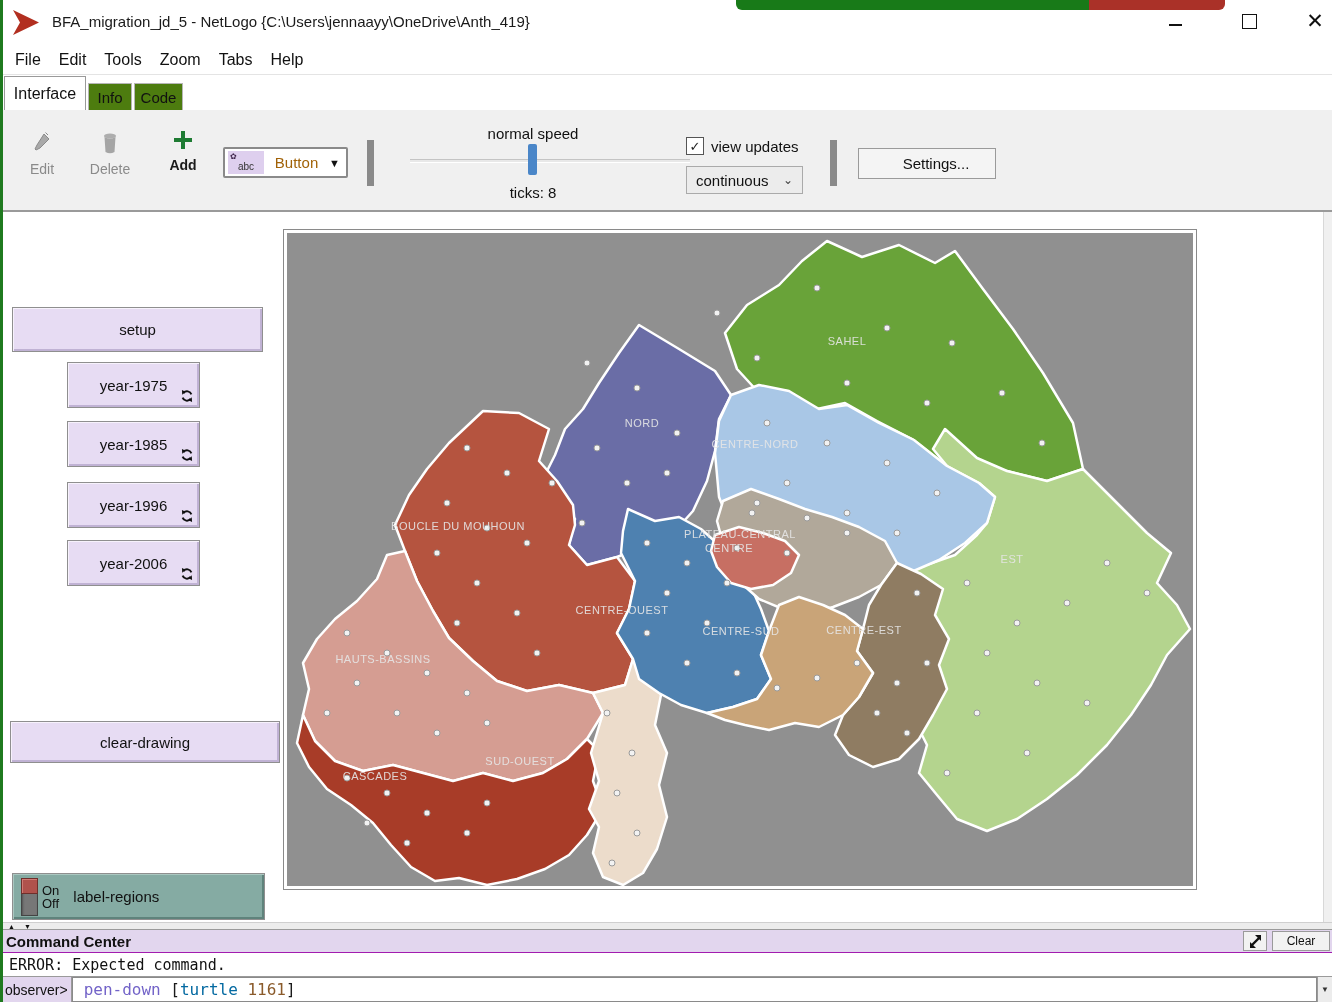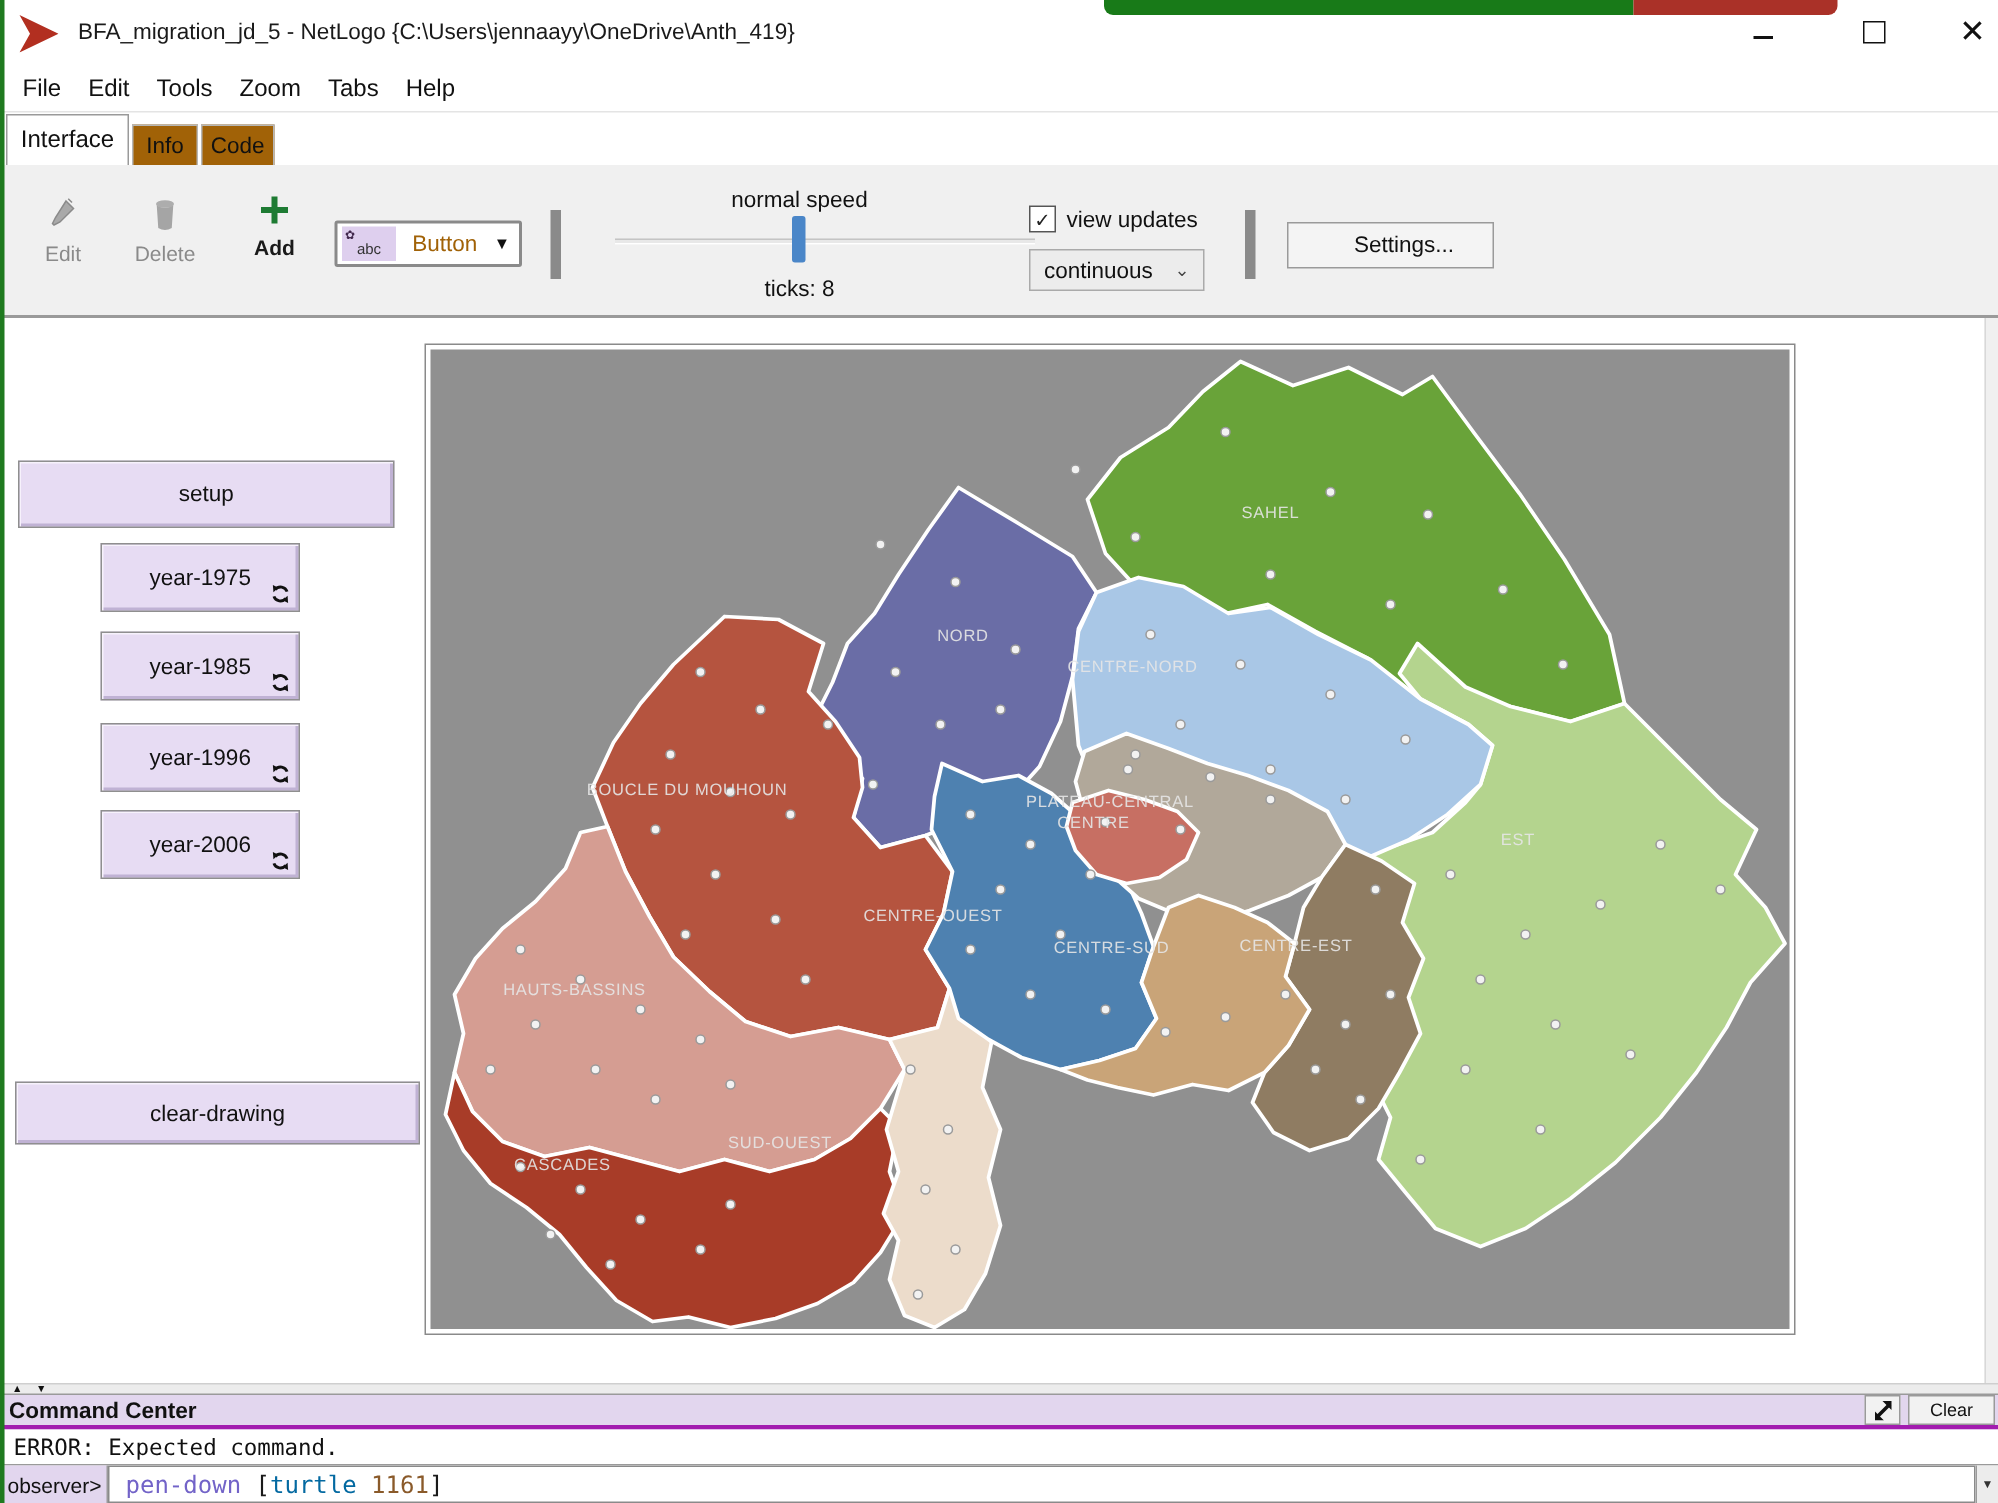--- a/index.html
+++ b/index.html
@@ -18,21 +18,21 @@
   .btn-min{left:1152px;} .btn-max{left:1226px;} .btn-close{left:1292px;font-size:21px;font-weight:300;}
   .min-glyph{width:13px;height:0;border-top:2px solid #111;margin-top:8px;}
   .max-glyph{width:13px;height:13px;border:1.5px solid #111;}
 
   
   .menubar{position:absolute;left:0;top:45px;width:100%;height:30px;background:#fff;display:flex;align-items:center;padding-left:6px;box-sizing:border-box;border-bottom:1px solid #e4e4e4;}
   .menu-item{font-size:16px;color:#111;padding:2px 9px;cursor:default;}
 
   
   .tabbar{position:absolute;left:0;top:76px;width:100%;height:34px;background:#fff;border-bottom:1px solid #cfcfcf;}
-  .tab{position:absolute;box-sizing:border-box;font-size:15px;color:#111;display:flex;align-items:center;justify-content:center;background:#a16207;border:1px solid #b6b6b6;border-bottom:none;}
+  .tab{position:absolute;box-sizing:border-box;font-size:15px;color:#111;display:flex;align-items:center;justify-content:center;background:#4d7c0f;border:1px solid #b6b6b6;border-bottom:none;}
   .tab.active{background:#fff;border-color:#9a9a9a;font-size:16px;z-index:2;}
 
   
   .toolbar{position:absolute;left:0;top:110px;width:100%;height:102px;background:#f0f0f0;border-bottom:2px solid #9a9a9a;box-sizing:border-box;}
   .tool-group{position:absolute;text-align:center;color:#8a8a8a;font-size:14px;}
   .tool-group .lbl{margin-top:4px;}
   .tool-group.enabled{color:#1a1a1a;}
   .widget-dd{position:absolute;left:223px;top:37px;width:125px;height:31px;background:#fff;border:2px solid #8a8a8a;border-radius:2px;display:flex;align-items:center;box-sizing:border-box;padding:0 6px 0 3px;}
   .abc-chip{position:relative;width:36px;height:23px;background:#decfee;display:flex;align-items:flex-end;justify-content:center;font-size:10px;color:#333;padding-bottom:2px;box-sizing:border-box;}
   .abc-chip .tiny-turtle{position:absolute;left:2px;top:1px;font-size:8px;color:#41284d;}
@@ -65,21 +65,21 @@
   .sw-name{margin-left:14px;font-size:15px;color:#111;}
 
   
   .mapview{position:absolute;left:283px;top:17px;width:906px;height:653px;border:1px solid #8a8a8a;background:#fff;padding:3px;}
   .mapview svg{display:block;background:#909090;}
   .region-label{font-family:"Liberation Sans",sans-serif;font-size:11px;fill:#e6e6e6;opacity:.9;letter-spacing:.5px;}
 
   
   .splitter{position:absolute;left:0;top:922px;width:100%;height:8px;background:#ececec;border-top:1px solid #cfcfcf;border-bottom:1px solid #9a9a9a;box-sizing:border-box;}
   .splitter .tri{position:absolute;top:0;font-size:7px;color:#111;line-height:7px;}
-  .cc-header{position:absolute;left:0;top:930px;width:100%;height:23px;background:#e2d6ee;border-bottom:3px solid #a21caf;box-sizing:border-box;display:flex;align-items:center;}
+  .cc-header{position:absolute;left:0;top:930px;width:100%;height:23px;background:#e2d6ee;border-bottom:1px solid #a21caf;box-sizing:border-box;display:flex;align-items:center;}
   .cc-title{font-size:15px;font-weight:bold;color:#111;margin-left:6px;flex:1;}
   .cc-expand{width:22px;height:18px;background:#f2f2f2;border:1px solid #9a9a9a;display:flex;align-items:center;justify-content:center;margin-right:5px;}
   .cc-clear{width:56px;height:18px;background:#f2f2f2;border:1px solid #9a9a9a;display:flex;align-items:center;justify-content:center;font-size:12px;color:#111;margin-right:2px;}
   .cc-output{position:absolute;left:0;top:953px;width:100%;height:23px;background:#fff;border-left:3px solid #e2d6ee;box-sizing:border-box;
              font-family:"DejaVu Sans Mono","Liberation Mono",monospace;font-size:15px;color:#111;display:flex;align-items:center;padding-left:6px;}
   .cc-inputrow{position:absolute;left:0;top:976px;width:100%;height:26px;display:flex;border-top:1px solid #9a9a9a;box-sizing:border-box;}
   .cc-prompt{background:#e2d6ee;font-size:14px;color:#111;display:flex;align-items:center;padding:0 3px 0 5px;border-right:1px solid #9a9a9a;}
   .cc-input{flex:1;background:#fff;border:1px solid #8a8a8a;margin:0;display:flex;align-items:center;
             font-family:"DejaVu Sans Mono","Liberation Mono",monospace;font-size:16px;padding-left:11px;}
   .cc-histbtn{width:14px;background:#ececec;border-left:1px solid #9a9a9a;display:flex;align-items:center;justify-content:center;font-size:8px;color:#333;}
@@ -211,20 +211,30 @@
           <span>year-2006</span>
           <svg class="forever" viewBox="0 0 16 16">
             <path d="M13 6.2 A5.2 5.2 0 0 0 4 4.6" fill="none" stroke="#111" stroke-width="2.2"></path>
             <polygon points="2.2,1.2 6.4,3.2 2.6,6.6" fill="#111"></polygon>
             <path d="M3 9.8 A5.2 5.2 0 0 0 12 11.4" fill="none" stroke="#111" stroke-width="2.2"></path>
             <polygon points="13.8,14.8 9.6,12.8 13.4,9.4" fill="#111"></polygon>
           </svg>
         </div>
       </div>
 
+    <div class="switch-widget">
+      <div class="sw-track">
+          <div class="sw-knob"></div>
+        </div>
+      <div class="sw-labels">
+        <div>On</div>
+        <div>Off</div>
+      </div>
+      <div class="sw-name">label-regions</div>
+    </div>
     <div class="nl-btn" style="left:10px;top:509px;width:270px;height:42px;">
       <span>clear-drawing</span>
     </div>
 
     <div class="mapview">
       <svg id="map-svg" width="906" height="653" viewBox="0 0 906 653">
           <polygon points="540,8 575,24 612,12 648,30 668,18 696,56 726,96 756,140 786,190 796,236 760,248 720,238 690,250 658,232 625,206 590,188 558,170 530,176 500,158 472,160 450,136 438,100 460,72 492,52 515,28" fill="#69a339" stroke="#ffffff" stroke-width="2.5" stroke-linejoin="round"></polygon>
           <polygon points="708,264 692,250 660,233 646,216 658,196 690,225 720,238 760,248 796,236 812,252 836,276 860,300 884,320 870,350 890,372 903,396 880,422 864,452 844,482 820,512 790,542 760,566 730,586 700,598 670,586 650,562 632,540 640,512 625,482 610,452 600,422 592,392 600,362 616,336 642,331 668,322 690,302 700,290" fill="#b4d48e" stroke="#ffffff" stroke-width="2.5" stroke-linejoin="round"></polygon>
           <polygon points="352,92 392,116 428,138 444,162 432,186 428,218 420,248 406,278 388,298 360,312 330,324 300,332 282,312 288,286 270,268 256,246 268,222 278,196 296,176 312,150 332,120" fill="#6a6da6" stroke="#ffffff" stroke-width="2.5" stroke-linejoin="round"></polygon>
           <polygon points="444,162 472,152 502,158 532,176 560,172 592,190 627,207 660,233 692,250 708,264 700,290 678,310 652,327 622,340 590,350 558,344 525,350 492,340 462,320 444,294 432,264 428,220 432,188" fill="#a9c7e6" stroke="#ffffff" stroke-width="2.5" stroke-linejoin="round"></polygon>

